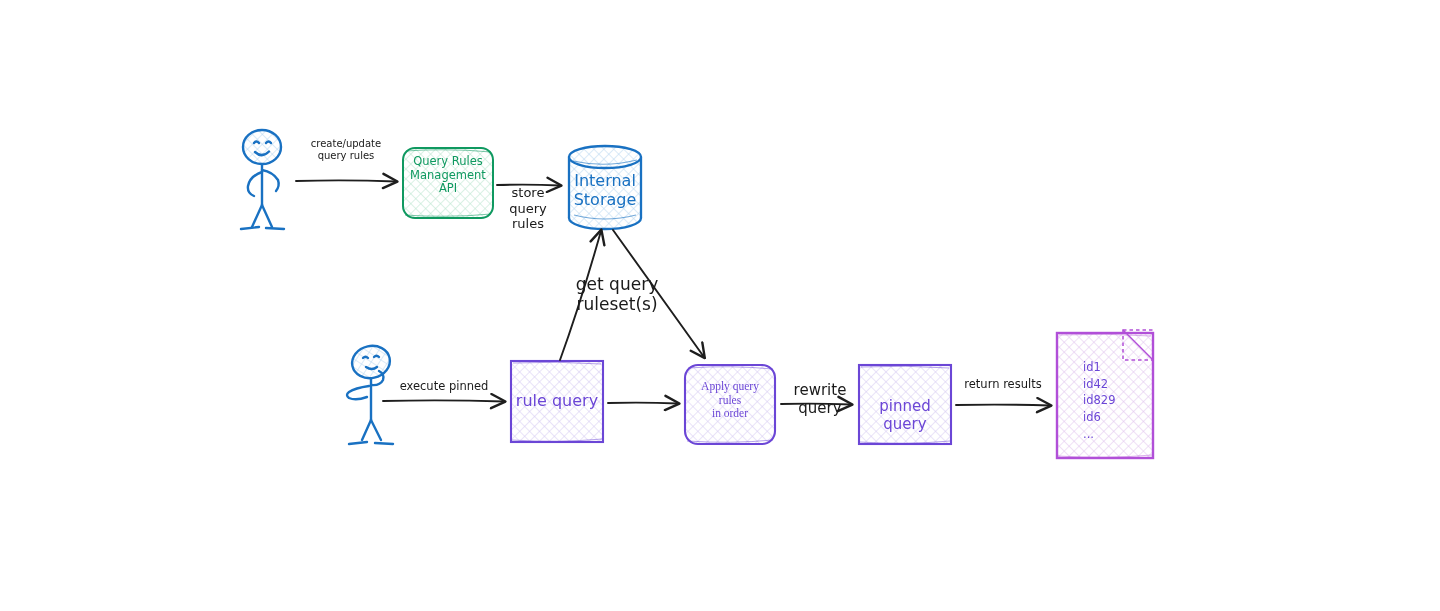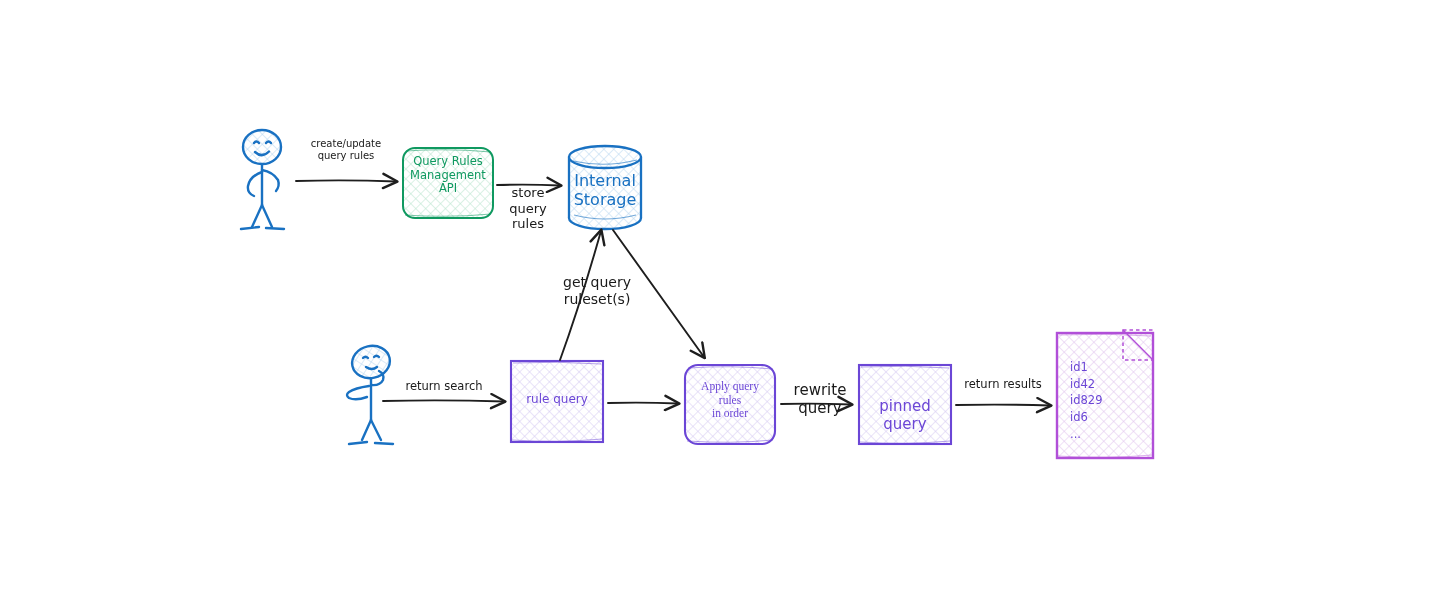--- a/index.html
+++ b/index.html
@@ -43,21 +43,21 @@
     pointer-events: none;
   }
   .doc-list {
     position: absolute;
     font-family: "DejaVu Sans", sans-serif;
     color: #6b46d6;
     line-height: 1.45;
     text-align: left;
     pointer-events: none;
   }
-  .doc-list span { display: block; }
+  .doc-list span { display: block; margin-left: 13px; }
 </style>
 </head>
 <body>
 
 <div id="canvas">
 
   <svg id="diagram-svg" viewBox="0 0 1440 611" xmlns="http://www.w3.org/2000/svg">
     <defs>
       <pattern id="hatch-blue" width="7" height="7" patternTransform="rotate(45)" patternUnits="userSpaceOnUse">
         <rect width="7" height="7" fill="#ffffff"></rect>
@@ -188,21 +188,21 @@
     </g>
   </svg>
 
   <div class="node-label" style="left:398px; top:155px; width:100px; color:#0f9960; font-size:11.5px;">Query Rules
 Management
 API</div>
 
   <div class="node-label" style="left:560px; top:172px; width:90px; color:#1971c2; font-size:16px;">Internal
 Storage</div>
 
-  <div class="node-label" style="left:511px; top:392px; width:92px; color:#6b46d6; font-size:12px;">rule query</div>
+  <div class="node-label" style="left:511px; top:392px; width:92px; color:#6b46d6; font-size:16px;">rule query</div>
 
   <div class="node-label" style="left:682px; top:380px; width:96px; color:#6b46d6; font-size:11.5px;font-family:Liberation Serif, serif;">Apply query
 rules
 in order</div>
 
   <div class="node-label" style="left:857px; top:398px; width:96px; color:#6b46d6; font-size:15px;">pinned query</div>
 
   <div class="doc-list" style="left:1070px; top:359px; width:80px; font-size:11.5px;">
     <span>id1</span>
     <span>id42</span>
@@ -211,22 +211,22 @@
     <span>...</span>
   </div>
 
   <div class="edge-label" style="left:286px; top:138px; width:120px; font-size:10px;">create/update
 query rules</div>
 
   <div class="edge-label" style="left:498px; top:138px; width:60px; font-size:13px;margin-top:47px;">store
 query
 rules</div>
 
-  <div class="edge-label" style="left:552px; top:274px; width:90px; font-size:14px;">get query
+  <div class="edge-label" style="left:572px; top:274px; width:90px; font-size:17px;">get query
 ruleset(s)</div>
 
-  <div class="edge-label" style="left:388px; top:380px; width:112px; font-size:11.5px;">return search</div>
+  <div class="edge-label" style="left:388px; top:380px; width:112px; font-size:11.5px;">execute pinned</div>
 
   <div class="edge-label" style="left:782px; top:381px; width:76px; font-size:15px;">rewrite query</div>
 
   <div class="edge-label" style="left:951px; top:378px; width:104px; font-size:11.5px;">return results</div>
 
 </div>
 
 </body></html>

